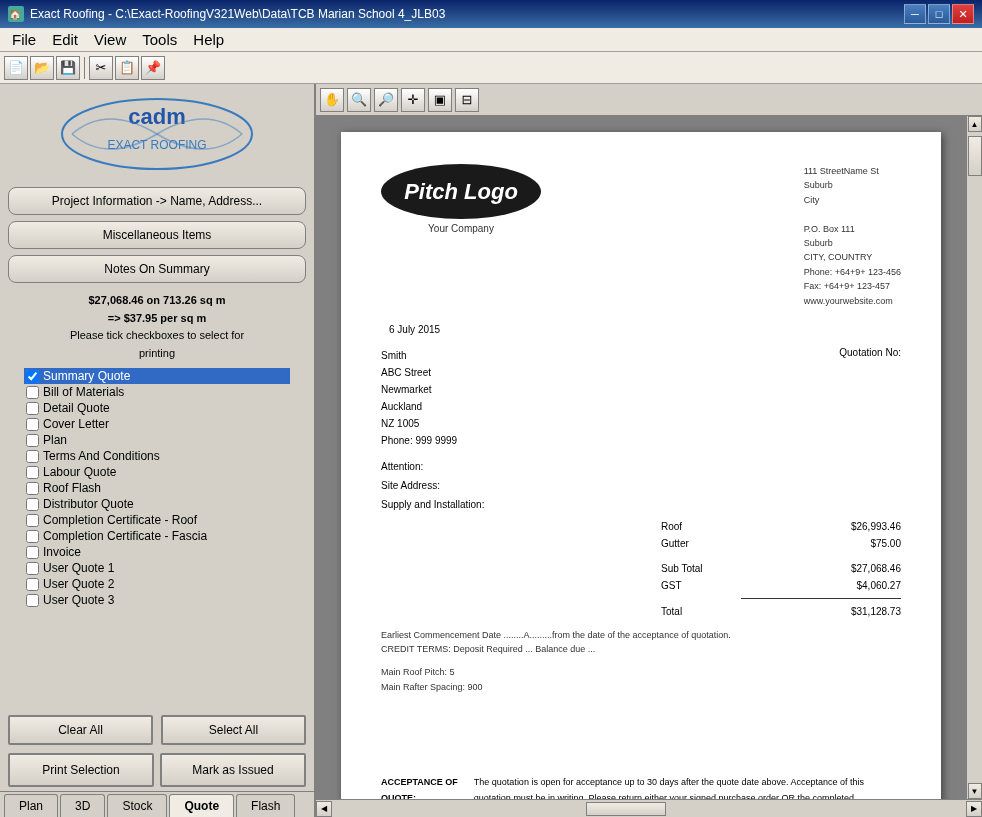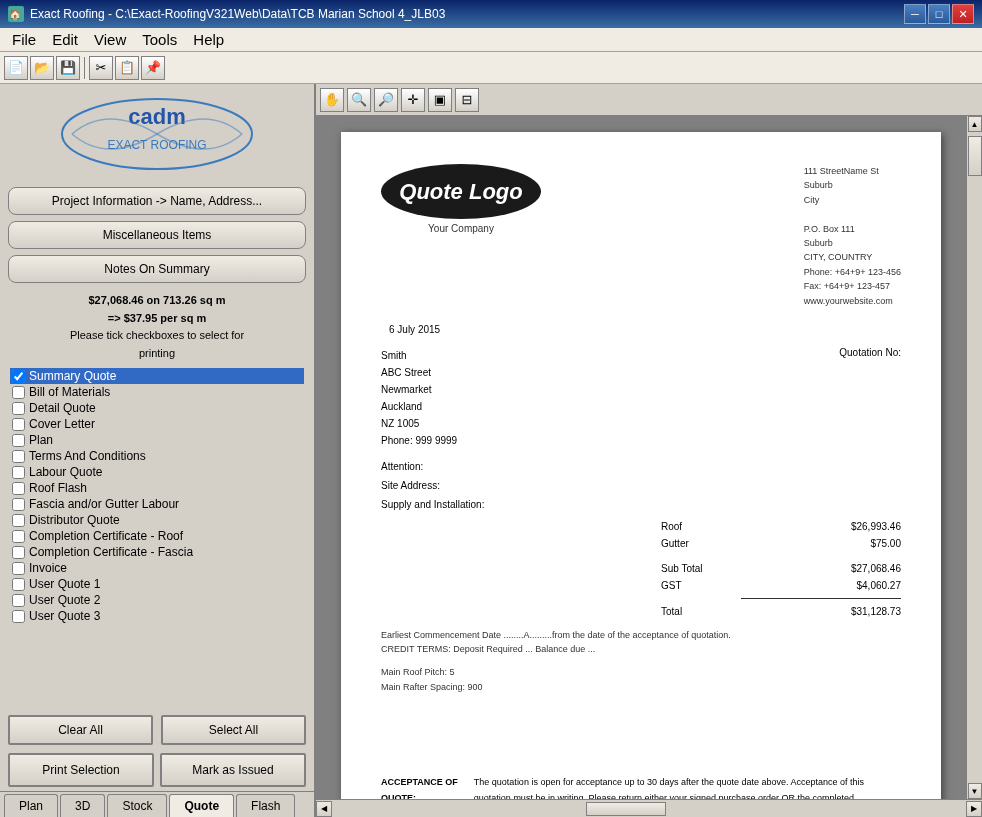--- a/index.html
+++ b/index.html
@@ -152,21 +152,21 @@
       text-align: center;
       font-size: 11px;
       line-height: 1.6;
     }
     .price-info .bold { font-weight: bold; }
 
     
     .checkbox-list {
       flex: 1;
       overflow-y: auto;
-      padding: 0 10px;
+      padding: 0 24px;
     }
     .checkbox-item {
       display: flex;
       align-items: center;
       gap: 4px;
       padding: 1px 2px;
       font-size: 12px;
       cursor: pointer;
     }
     .checkbox-item.selected {
@@ -501,24 +501,20 @@
         <div class="checkbox-item">
           <input type="checkbox" style="">
           <span>Labour Quote</span>
         </div>
         <div class="checkbox-item">
           <input type="checkbox" style="">
           <span>Roof Flash</span>
         </div>
         <div class="checkbox-item">
           <input type="checkbox" style="">
-          <span>Fascia and/or Gutter Labour</span>
-        </div>
-        <div class="checkbox-item">
-          <input type="checkbox" style="">
           <span>Distributor Quote</span>
         </div>
         <div class="checkbox-item">
           <input type="checkbox" style="">
           <span>Completion Certificate - Roof</span>
         </div>
         <div class="checkbox-item">
           <input type="checkbox" style="">
           <span>Completion Certificate - Fascia</span>
         </div>
@@ -571,21 +567,21 @@
     </div>
 
     <div style="flex:1; display:flex; overflow:hidden;">
       <div class="doc-scroll">
 
         <div class="document">
 
           <div class="doc-header">
             <div class="doc-logo-area">
               <div class="doc-logo-oval">
-                <span class="doc-logo-text">Quote Logo</span>
+                <span class="doc-logo-text">Pitch Logo</span>
               </div>
               <span class="doc-company-name">Your Company</span>
             </div>
             <div class="doc-address-right">
               <div>111 StreetName St</div>
               <div>Suburb</div>
               <div>City</div>
               <div>&nbsp;</div>
               <div>P.O. Box 111</div>
               <div>Suburb</div>

